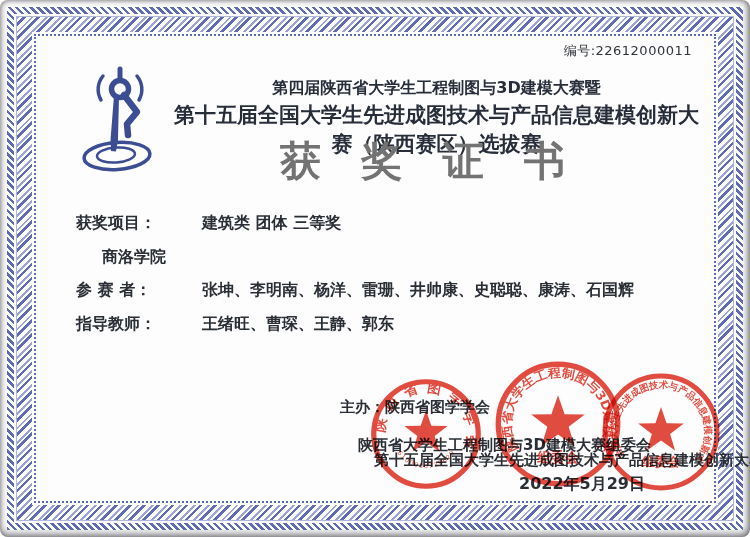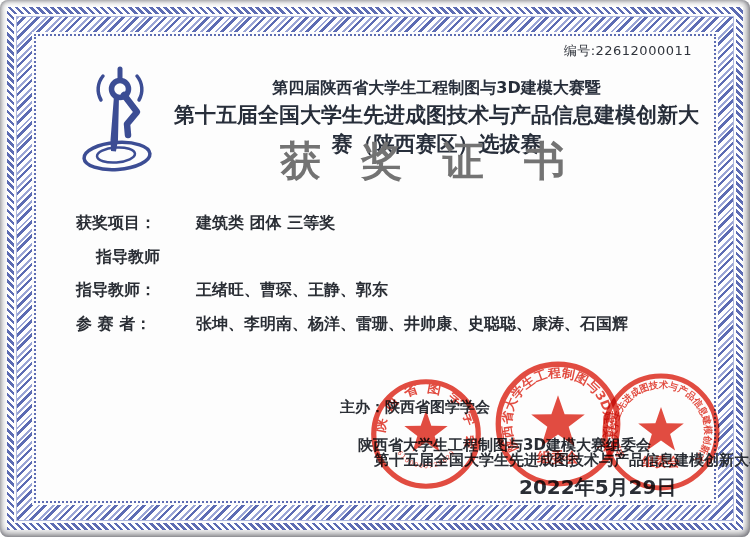--- a/index.html
+++ b/index.html
@@ -18,27 +18,27 @@
   .serial{position:absolute;top:42px;right:58px;font-size:13px;color:#30343c;letter-spacing:.5px;}
   .logo{position:absolute;left:70px;top:64px;}
   .headers{position:absolute;left:155px;right:42px;top:74px;text-align:center;color:#272e3a;margin-left:10px;}
   .h1{font-size:16px;font-weight:bold;line-height:27px;}
   .h2{font-size:21px;font-weight:bold;line-height:29px;}
   .big-title{position:absolute;left:150px;right:42px;top:134px;text-align:center;
              font-size:41px;font-weight:900;color:#737373;letter-spacing:13px;}
   .fields{position:absolute;left:76px;top:207px;right:48px;color:#2a2e35;}
   .frow{display:flex;height:33.5px;align-items:center;font-size:16px;font-weight:700;}
   .flabel{width:100px;flex:0 0 100px;}
-  .fvalue{margin-left:20px;white-space:nowrap;}
+  .fvalue{margin-left:26px;white-space:nowrap;}
   .footer{position:absolute;left:0;top:0;width:686px;height:537px;color:#2a2e35;}
   .fl{position:absolute;font-size:15px;font-weight:600;white-space:nowrap;}
   .fl1{left:340px;top:398px;}
   .fl2{left:358px;top:425px;margin-top:11px;}
   .fl3{left:374px;top:451px;}
-  .fl4{left:519px;top:474px;font-size:20px;text-align:right;}
+  .fl4{left:519px;top:474px;font-size:16px;text-align:right;}
   
   .seal{position:absolute;opacity:.88;mix-blend-mode:multiply;}
   .seal1{left:369px;top:377px;}
   .seal2{left:494px;top:360px;}
   .seal3{left:601px;top:372px;}
 </style>
 </head>
 <body>
 
 <div class="stage">
@@ -69,29 +69,29 @@
   </div>
 
   <div class="big-title">获 奖 证 书</div>
 
   <div class="fields">
     <div class="frow">
       <span class="flabel">获奖项目：</span>
       <span class="fvalue">建筑类 团体 三等奖</span>
     </div>
     <div class="frow">
-      <span class="fvalue">指导教师</span>
+      <span class="fvalue">商洛学院</span>
+    </div>
+    <div class="frow">
+      <span class="flabel">参 赛 者：</span>
+      <span class="fvalue">张坤、李明南、杨洋、雷珊、井帅康、史聪聪、康涛、石国辉</span>
     </div>
     <div class="frow">
       <span class="flabel">指导教师：</span>
       <span class="fvalue">王绪旺、曹琛、王静、郭东</span>
-    </div>
-    <div class="frow">
-      <span class="flabel">参 赛 者：</span>
-      <span class="fvalue">张坤、李明南、杨洋、雷珊、井帅康、史聪聪、康涛、石国辉</span>
     </div>
   </div>
 
   <div class="footer">
     <div class="fl fl1">主办：陕西省图学学会</div>
     <div class="fl fl2">陕西省大学生工程制图与3D建模大赛组委会</div>
     <div class="fl fl3">第十五届全国大学生先进成图技术与产品信息建模创新大赛</div>
     <div class="fl fl4">2022年5月29日</div>
   </div>
 

